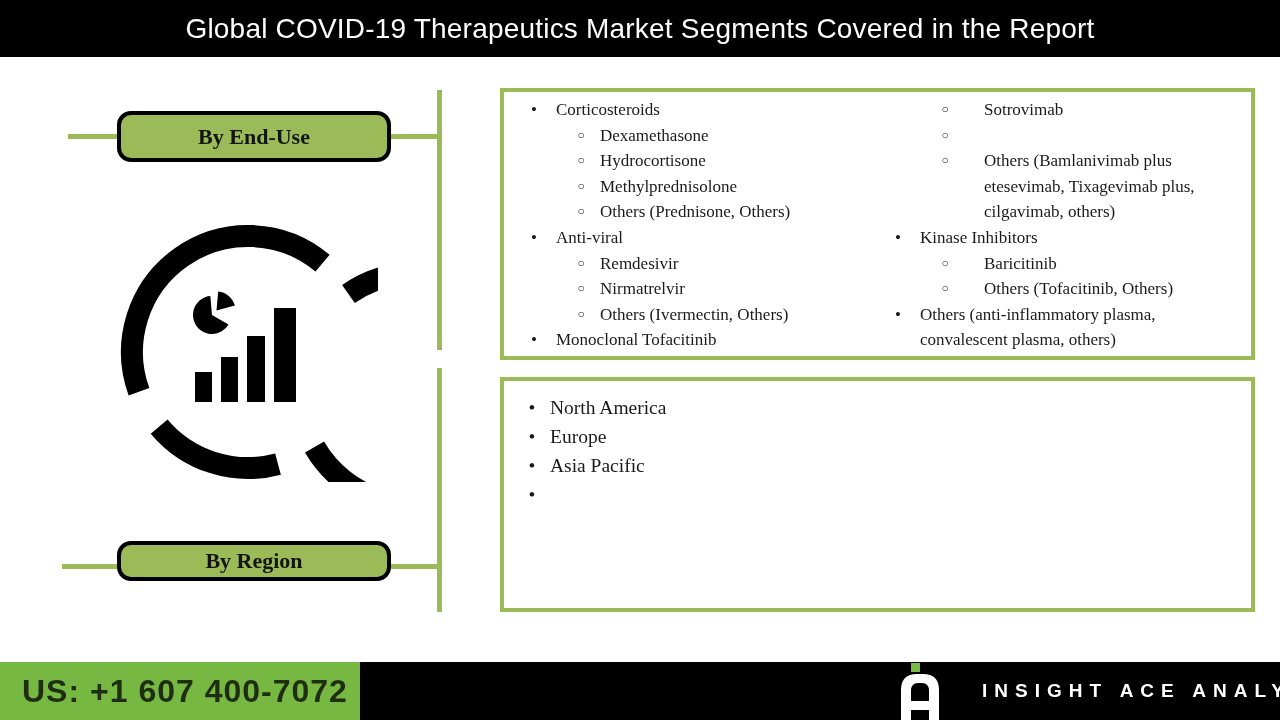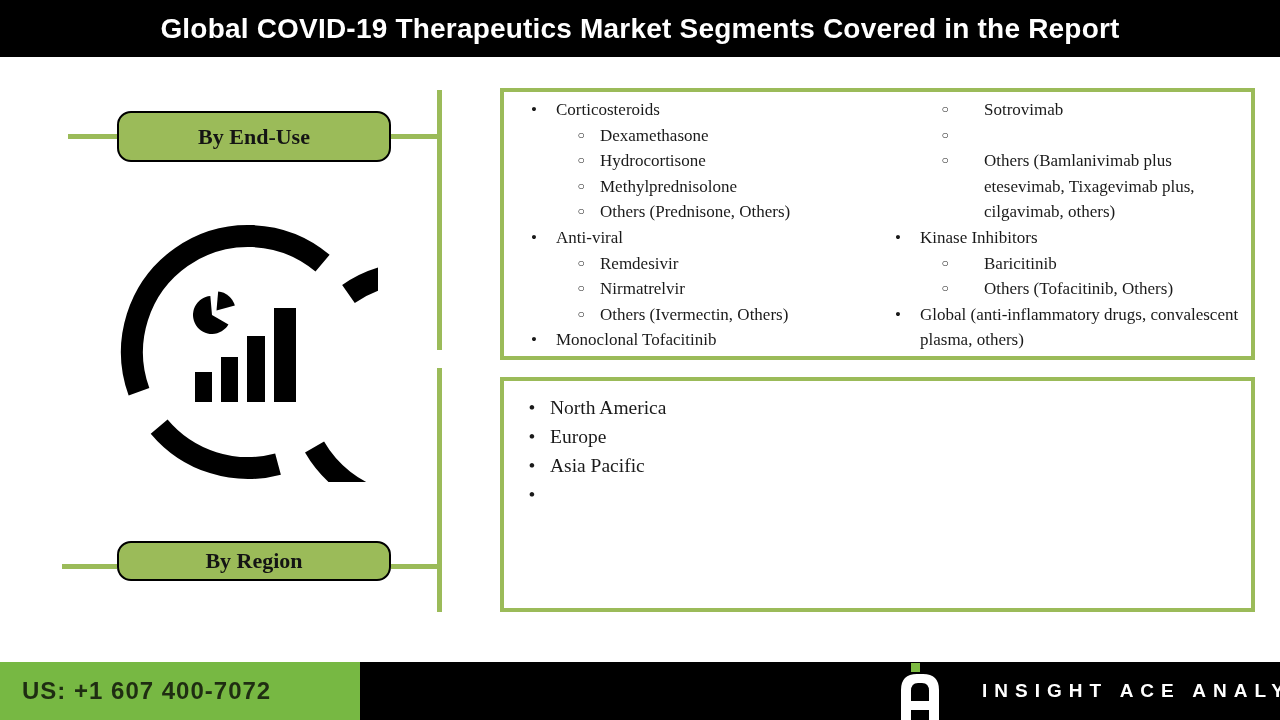--- a/index.html
+++ b/index.html
@@ -7,34 +7,34 @@
     position:relative;width:1280px;height:720px;overflow:hidden;
     background:#ffffff;font-family:"Liberation Serif",serif;color:#111;
   }
   
   .topbar{
     position:absolute;left:0;top:0;width:1280px;height:57px;background:#000;
     display:flex;align-items:center;justify-content:center;
   }
   .topbar h1{
     margin:0;color:#fff;font-family:"Liberation Sans",sans-serif;
-    font-size:28px;font-weight:bold;letter-spacing:.2px;white-space:nowrap;
+    font-size:28px;font-weight:normal;letter-spacing:.2px;white-space:nowrap;
   }
   
   .hline,.vline{position:absolute;background:#9bbb59;}
   .l1a{left:68; top:134;width:49;height:5px;left:68px;top:134px;width:49px;}
   .l1b{left:391px;top:134px;width:49px;height:5px;}
   .l2a{left:62px; top:564px;width:55px;height:5px;}
   .l2b{left:391px;top:564px;width:49px;height:5px;}
   .v1{left:437px;top:90px;width:5px;height:260px;}
   .v2{left:437px;top:368px;width:5px;height:244px;}
   
   .pill{
     position:absolute;width:274px;height:51px;background:#9bbb59;
-    border:2px solid #000000;border-radius:14px;box-sizing:border-box;
+    border:4px solid #000000;border-radius:14px;box-sizing:border-box;
     display:flex;align-items:center;justify-content:center;
   }
   .pill span{font-size:22px;font-weight:bold;color:#141414;}
   .btn-enduse{left:117px;top:111px;}
   .btn-region{left:117px;top:541px;height:40px;}
   
   .chart-icon{position:absolute;left:118px;top:222px;}
   
   .gbox{
     position:absolute;left:500px;width:755px;background:#fff;
@@ -52,21 +52,21 @@
   .li.lvl2{margin-left:50px;}
   .li.lvl2 .b{width:38px;font-size:12px;line-height:25.6px;}
   .col-right .li.lvl2 .t{max-width:252px;margin-left:20px;}
   .col-region .li .b{width:36px;}
   
   .phone-box{
     position:absolute;left:0;top:662px;width:360px;height:58px;background:#77b843;
     display:flex;align-items:center;box-sizing:border-box;padding-left:22px;
   }
   .phone-box span{
-    font-family:"Liberation Sans",sans-serif;font-weight:bold;font-size:24px;
+    font-family:"Liberation Sans",sans-serif;font-weight:bold;font-size:32px;
     color:#1f2d12;letter-spacing:1px;white-space:nowrap;
   }
   .brand-bar{
     position:absolute;left:360px;top:662px;width:920px;height:58px;background:#000;
   }
   .logo{position:absolute;left:538px;top:0px;}
   .brand-bar .brand{
     position:absolute;left:622px;top:0;height:58px;display:flex;align-items:center;
     color:#fff;font-family:"Liberation Sans",sans-serif;font-weight:bold;
     font-size:19px;letter-spacing:7px;white-space:nowrap;
@@ -173,21 +173,21 @@
         <div class="li lvl2">
           <span class="b">○</span>
           <span class="t">Baricitinib</span>
         </div>
         <div class="li lvl2">
           <span class="b">○</span>
           <span class="t">Others (Tofacitinib, Others)</span>
         </div>
         <div class="li lvl1">
           <span class="b">•</span>
-          <span class="t">Global (anti-inflammatory drugs, convalescent plasma, others)</span>
+          <span class="t">Others (anti-inflammatory plasma, convalescent plasma, others)</span>
         </div>
       </div>
   </section>
 
   <section class="gbox box2">
     <div class="col col-region">
         <div class="li lvl1">
           <span class="b">•</span>
           <span class="t">North America</span>
         </div>

